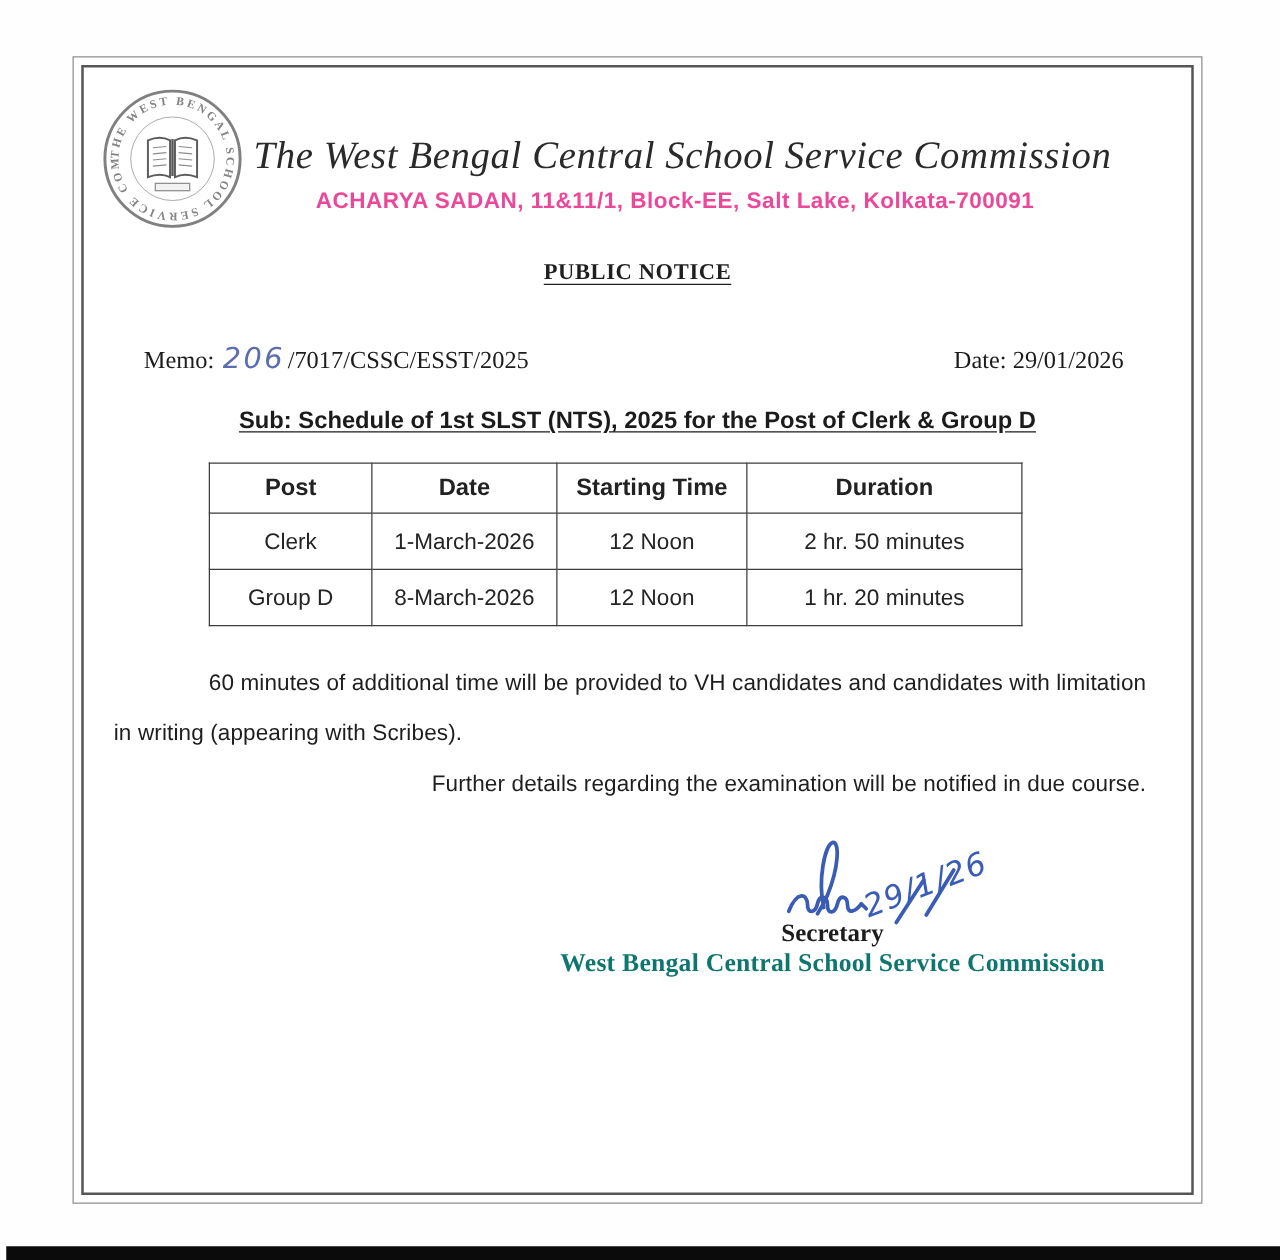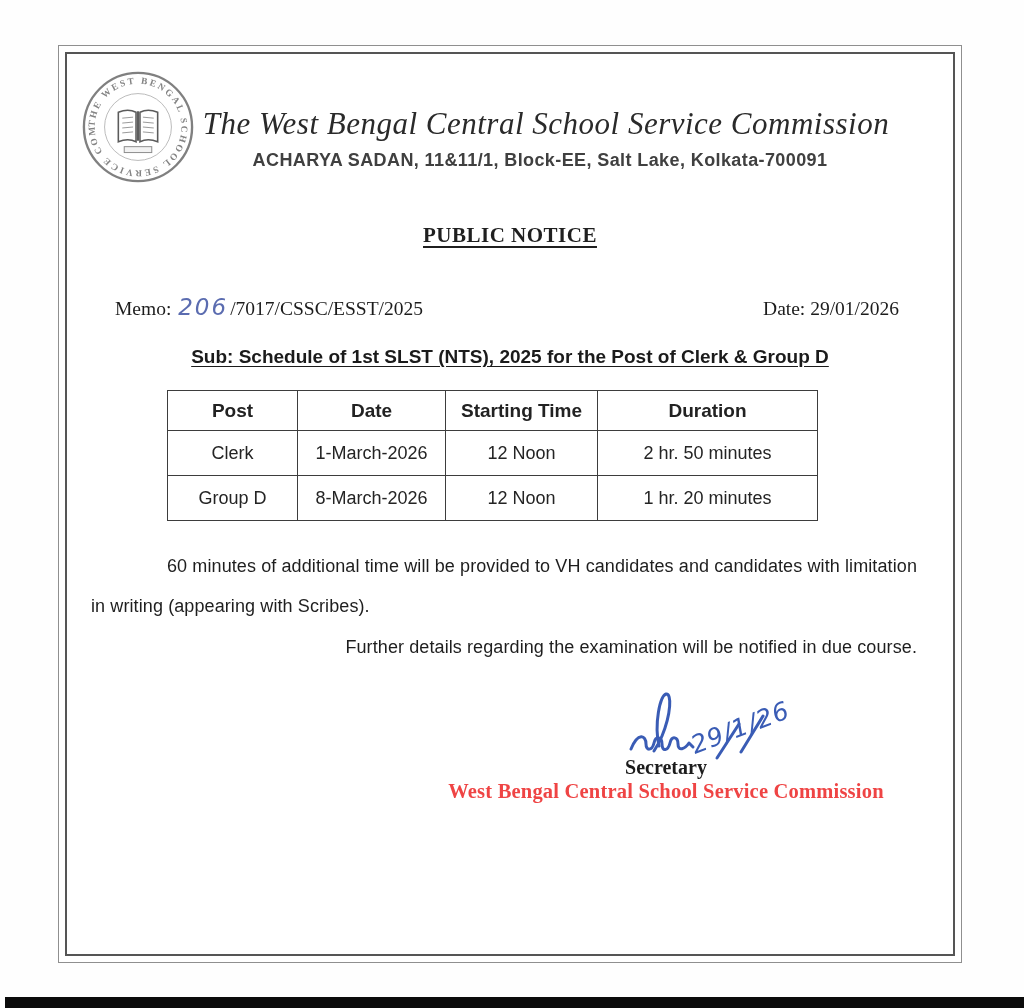--- a/index.html
+++ b/index.html
@@ -44,28 +44,28 @@
     color: #2a2a2a;
     letter-spacing: 0.5px;
   }
   .org-address {
     margin-top: 8px;
     padding-left: 60px;
     text-align: center;
     font-weight: bold;
     font-size: 18px;
     letter-spacing: 0.4px;
-    color: #404040;
+    color: #ec4899;
   }
   .notice-title {
-    margin-top: 52px;
-    text-align: center;
-    font-family: "Liberation Serif", serif;
-    font-weight: bold;
-    font-size: 21px;
+    margin-top: 36px;
+    text-align: center;
+    font-family: "Liberation Serif", serif;
+    font-weight: bold;
+    font-size: 18px;
     letter-spacing: 0.5px;
   }
   .notice-title span { text-decoration: underline; text-underline-offset: 4px; }
 
   
   .memo-row {
     margin: 46px 54px 0 48px;
     display: flex;
     justify-content: space-between;
     align-items: baseline;
@@ -139,21 +139,21 @@
     padding-top: 72px;
     font-family: "Liberation Serif", serif;
     font-weight: bold;
     font-size: 20px;
     color: #1c1c1c;
   }
   .sign-org {
     font-family: "Liberation Serif", serif;
     font-weight: bold;
     font-size: 20.5px;
-    color: #ef4444;
+    color: #0f766e;
     margin-top: 1px;
     letter-spacing: 0.2px;
   }
 
   .bottom-bar {
     position: absolute;
     left: 5px; right: 0; bottom: 0;
     height: 11px;
     background: #0b0b0b;
   }

